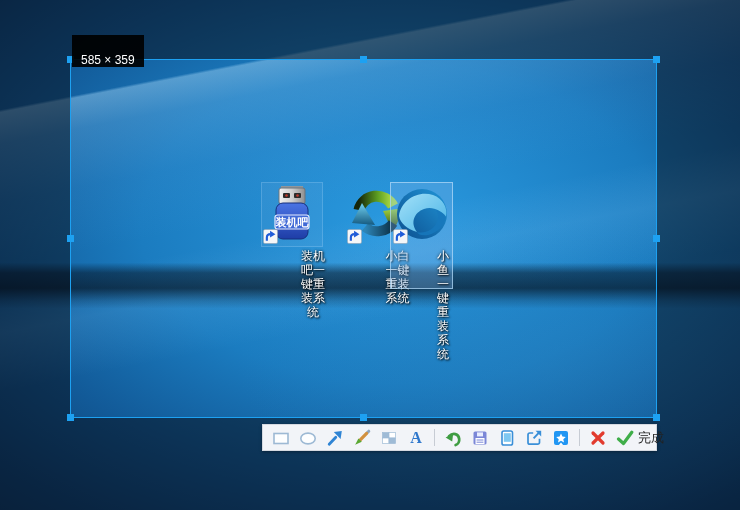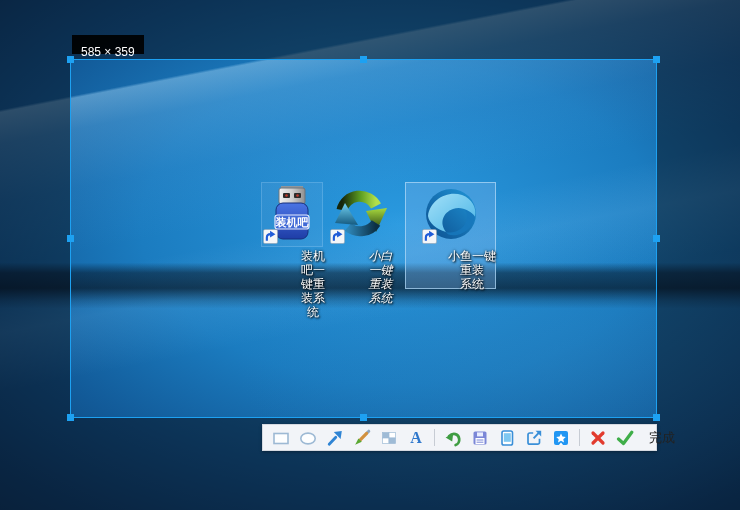--- a/index.html
+++ b/index.html
@@ -32,22 +32,22 @@
       radial-gradient(42% 30% at 74% 72%, rgba(45,130,190,0.30), rgba(45,130,190,0) 100%),
       
       radial-gradient(92% 82% at 54% 44%,
         #2a9ae0 0%, #1b7cc0 38%, #125a98 62%, #0d4072 82%, #0a3056 100%);
   }
 
   
   .icons-layer { position:absolute; inset:0; z-index:2; }
   .tile { position:absolute; top:182px; height:107px; cursor:pointer; }
   .tile-1 { left:253px; width:77px; }
-  .tile-2 { left:321px; width:76px;font-style:italic; }
-  .tile-3 { left:405px; width:91px; }
+  .tile-2 { left:338px; width:76px; }
+  .tile-3 { left:390px; width:63px; }
   .tile-3 .sel-box {
     position:absolute; inset:0;
     background:rgba(130,185,235,0.32);
     border:1px solid rgba(180,220,250,0.70);
   }
   .img-wrap { position:relative; width:60px; height:63px; margin:1px auto 3px auto; }
   .img-wrap.faint-box {
     outline:1px solid rgba(195,228,255,0.28);
     background:rgba(160,200,240,0.10);
     font-family:Liberation Mono, monospace;
@@ -75,34 +75,34 @@
   }
   .h-nw { left:-4px; top:-4px; }      .h-n { left:50%; margin-left:-4px; top:-4px; }
   .h-ne { right:-4px; top:-4px; }     .h-w { left:-4px; top:50%; margin-top:-4px; }
   .h-e { right:-4px; top:50%; margin-top:-4px; }
   .h-sw { left:-4px; bottom:-4px; }   .h-s { left:50%; margin-left:-4px; bottom:-4px; }
   .h-se { right:-4px; bottom:-4px; }
 
   .size-label {
     position:absolute; left:72px; top:35px; height:19px; z-index:6;
     background:rgba(0,0,0,0.92); color:#fff; font-size:12px;
-    line-height:19px; padding:8px 9px; white-space:nowrap;
+    line-height:19px; padding:16px 9px; white-space:nowrap;
   }
 
   
   .toolbar {
     position:absolute; left:262px; top:424px; width:395px; height:27px; z-index:7;
     background:#f2f4f8; border:1px solid #d5d9e0;
     display:flex; align-items:center; gap:9px; padding:0 8px 0 9px;
     box-shadow:0 1px 3px rgba(0,0,0,0.35);
   }
   .tbtn { width:18px; height:18px; display:flex; align-items:center; justify-content:center; cursor:pointer; flex:0 0 auto; }
   .tsep { width:1px; height:17px; background:#c7ccd4; flex:0 0 auto; }
   .tool-A { font-family:"Liberation Serif", serif; font-weight:bold; font-size:16px; color:#2e77cc; line-height:1; }
-  .done-group { display:flex; align-items:center; gap:15px; cursor:pointer; flex:0 0 auto; }
+  .done-group { display:flex; align-items:center; gap:4px; cursor:pointer; flex:0 0 auto; }
   .done-text { font-size:13px; color:#222; white-space:nowrap; }
 </style>
 </head>
 <body>
 
 <div class="screen">
 
   <div class="wallpaper"></div>
 
   <div class="icons-layer">

